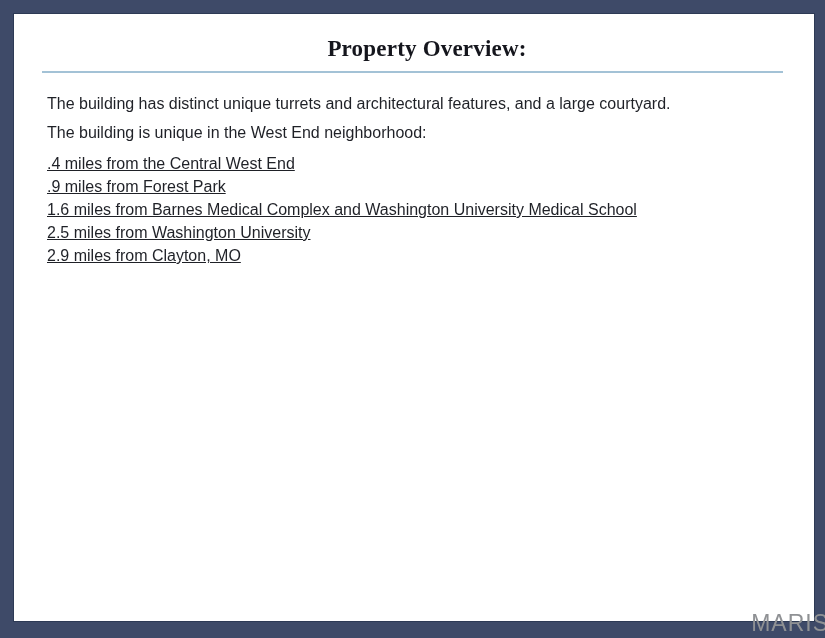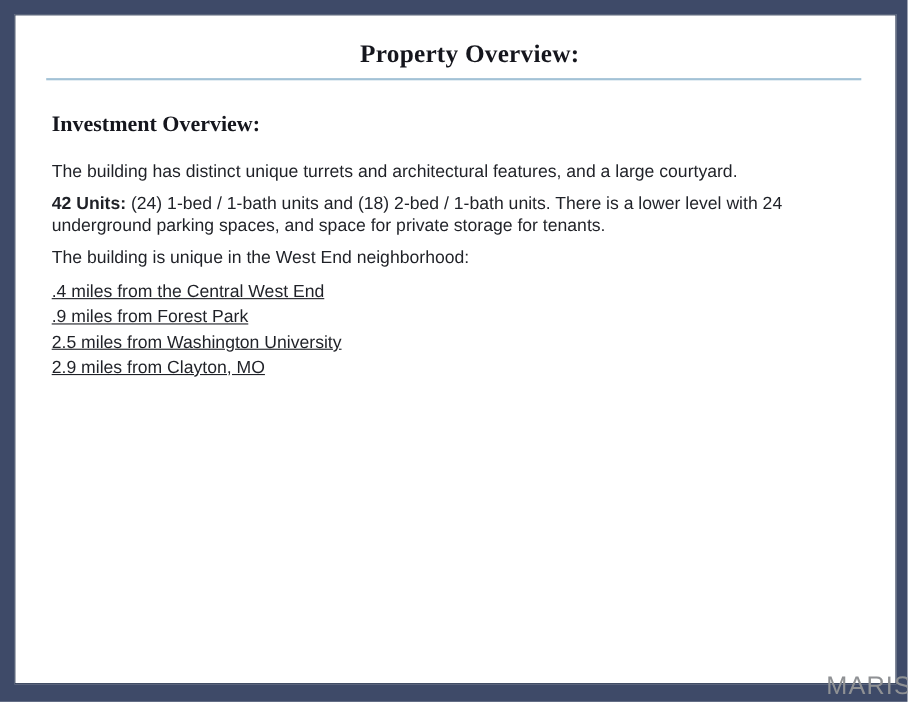--- a/index.html
+++ b/index.html
@@ -83,34 +83,33 @@
 </style>
 </head>
 <body>
 
 <div class="page">
 
   <h1 class="page-title">Property Overview:</h1>
 
   <div class="title-rule"></div>
 
-  <h2 class="section-heading">Investment Overview:</h2>
 
   <div class="body-copy">
 
 
     <p>The building has distinct unique turrets and architectural features, and a large courtyard.</p>
 
-    <p><strong>42 Units:</strong> <span>(24) 1-bed / 1-bath units and (18) 2-bed / 1-bath units. There is a lower level with 24 underground parking spaces, and space for private storage for tenants.</span></p>
 
     <p>The building is unique in the West End neighborhood:</p>
 
     <div class="distance-list">
       <div>.4 miles from the Central West End</div>
       <div>.9 miles from Forest Park</div>
+      <div>1.6 miles from Barnes Medical Complex and Washington University Medical School</div>
       <div>2.5 miles from Washington University</div>
       <div>2.9 miles from Clayton, MO</div>
     </div>
 
 
 
 
   </div>
 </div>
 

